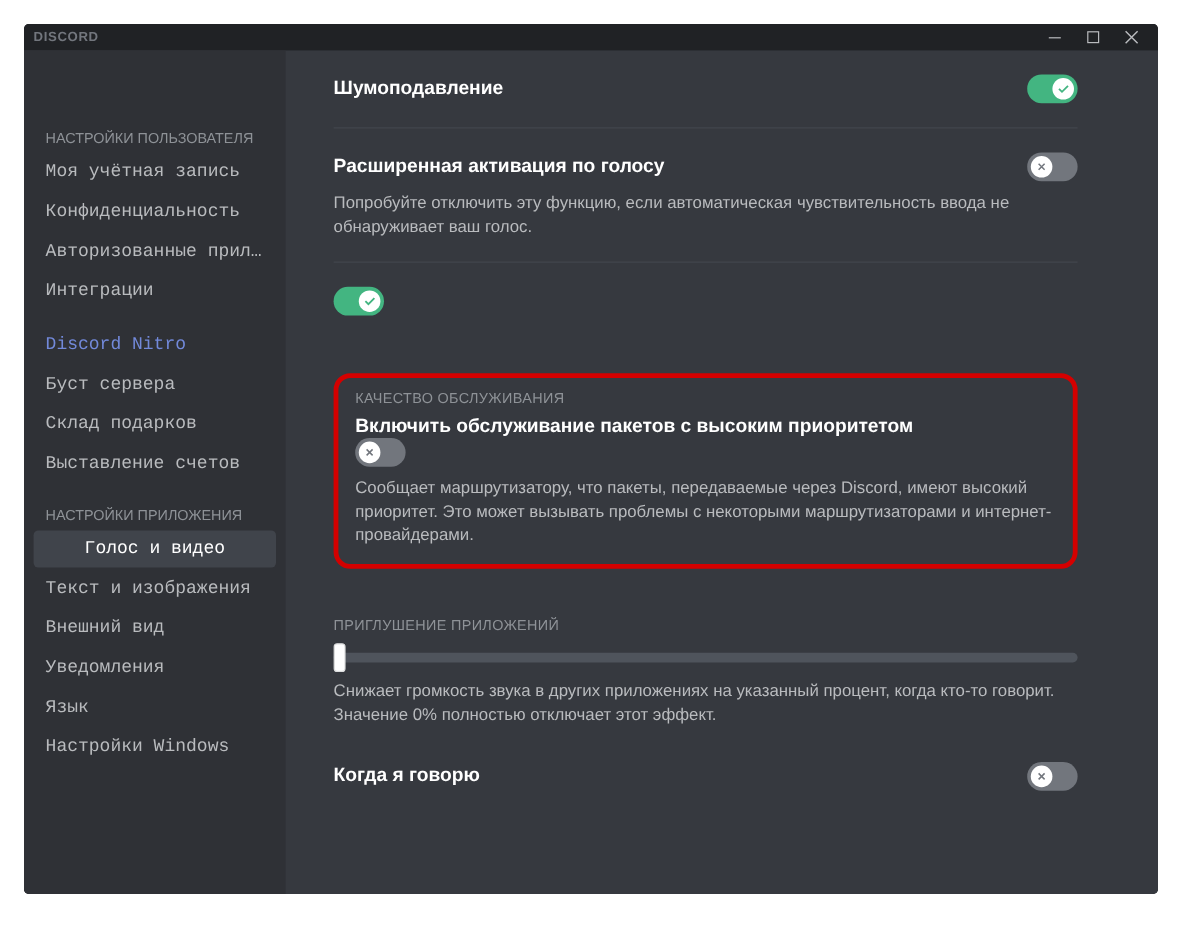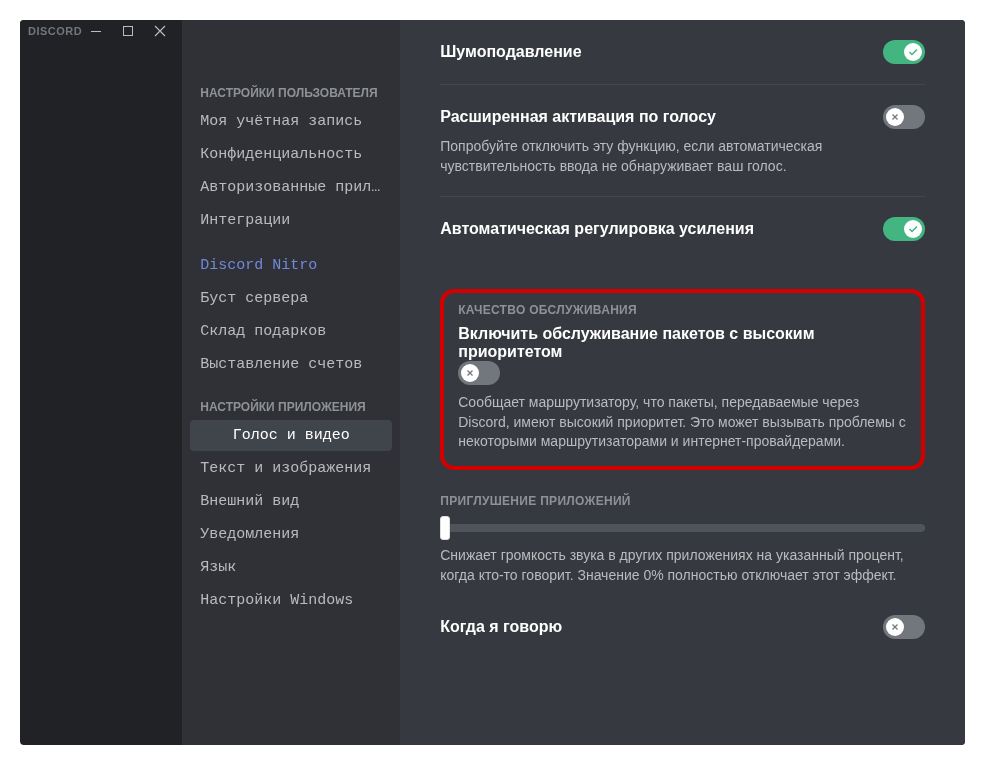--- a/index.html
+++ b/index.html
@@ -13,20 +13,21 @@
   .window {
     position: absolute;
     left: 20px;
     top: 20px;
     width: 945px;
     height: 725px;
     background: #202225;
     border-radius: 4px;
     overflow: hidden;
     display: flex;
+    flex-direction: column;
   }
   .titlebar {
     height: 22px;
     background: #202225;
     display: flex;
     align-items: center;
     padding: 0 8px;
     color: #72767d;
     font-size: 11px;
     font-weight: 700;
@@ -54,21 +55,21 @@
     background: #36393f;
   }
   .sidebar {
     width: 218px;
     background: #2f3136;
     padding: 60px 8px 20px 8px;
     overflow-y: auto;
   }
   .sidebar-header {
     font-size: 12px;
-    font-weight: 700;
+    font-weight: 400;
     color: #8e9297;
     padding: 6px 10px;
     text-transform: none;
   }
   .sidebar-item {
     font-size: 15px;
     color: #b9bbbe;
     padding: 7px 10px;
     border-radius: 4px;
     margin-bottom: 2px;
@@ -114,21 +115,21 @@
   }
   .setting-desc {
     color: #b9bbbe;
     font-size: 14px;
     margin-top: 8px;
     line-height: 1.4;
   }
   .section-header {
     color: #8e9297;
     font-size: 12px;
-    font-weight: 700;
+    font-weight: 400;
     letter-spacing: 0.3px;
     margin-bottom: 8px;
     text-transform: uppercase;
   }
   .toggle {
     width: 42px;
     height: 24px;
     border-radius: 14px;
     position: relative;
     cursor: pointer;
@@ -151,21 +152,21 @@
   .toggle.on  .knob { left: 21px; }
   .toggle.on .knob svg { color: #43b581; width: 12px; height: 12px; }
   .toggle.off .knob svg { color: #72767d; width: 10px; height: 10px; }
   .highlight-box {
     border: 4px solid #d40000;
     border-radius: 14px;
     padding: 10px 14px 14px 14px;
     margin-top: 28px;
   }
   .slider-wrap {
-    margin-top: 24px;
+    margin-top: 40px;
   }
   .slider {
     position: relative;
     height: 8px;
     background: #4f545c;
     border-radius: 4px;
     margin-top: 16px;
   }
   .slider .thumb {
     position: absolute;
@@ -251,21 +252,20 @@
                     <path d="M6 6 L18 18 M18 6 L6 18" stroke="currentColor" stroke-width="3"></path>
                   </svg>
                 </div>
             </div>
           </div>
           <div class="setting-desc">Попробуйте отключить эту функцию, если автоматическая чувствительность ввода не обнаруживает ваш голос.</div>
         </div>
 
         <div class="setting-row">
           <div class="row-head">
-            <div class="setting-title">Автоматическая регулировка усиления</div>
             <div class="toggle on">
               <div class="knob">
                   <svg viewBox="0 0 24 24" fill="none">
                     <path d="M5 12l5 5L20 7" stroke="currentColor" stroke-width="3"></path>
                   </svg>
                 </div>
             </div>
           </div>
         </div>
 

